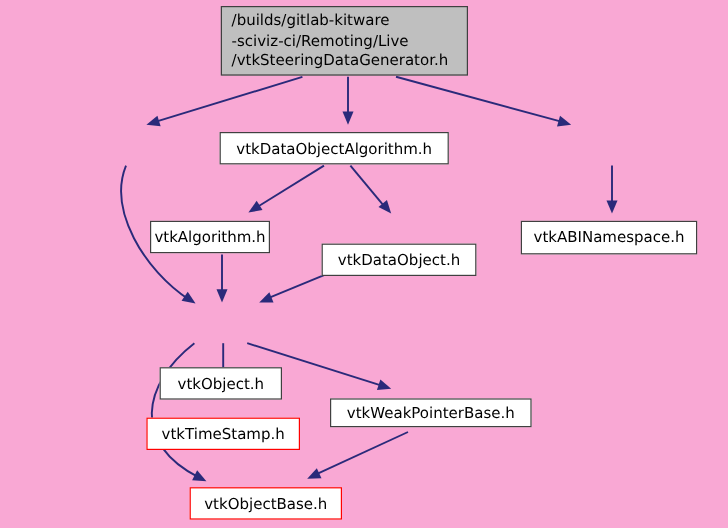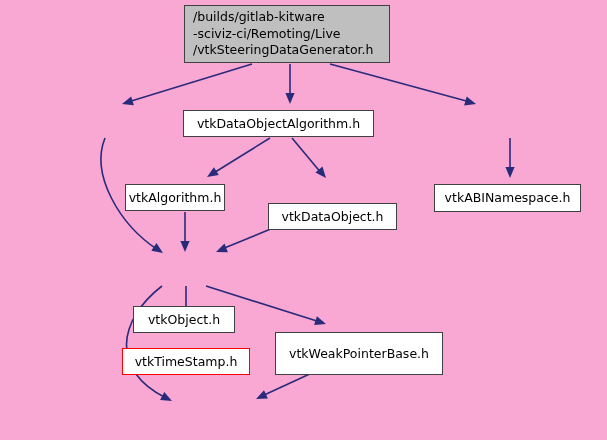--- a/index.html
+++ b/index.html
@@ -87,14 +87,15 @@
 
 <div class="node root" style="left: 184px; top: 5px; width: 206px; height: 58px;">/builds/gitlab-kitware
 -sciviz-ci/Remoting/Live
 /vtkSteeringDataGenerator.h</div>
     <div class="node" style="left: 183px; top: 110px; width: 191px; height: 27px;">vtkDataObjectAlgorithm.h</div>
     <div class="node" style="left: 125px; top: 184px; width: 100px; height: 27px;">vtkAlgorithm.h</div>
     <div class="node" style="left: 268px; top: 184px; width: 129px; height: 27px; margin-top: 19px;">vtkDataObject.h</div>
     <div class="node" style="left: 434px; top: 184px; width: 147px; height: 28px;">vtkABINamespace.h</div>
     <div class="node" style="left: 133px; top: 258px; width: 102px; height: 27px; margin-top: 48px;">vtkObject.h</div>
     <div class="node red" style="left: 122px; top: 348px; width: 128px; height: 27px;">vtkTimeStamp.h</div>
-    <div class="node" style="left: 275px; top: 332px; width: 168px; height: 43px;">vtkWeakPointerBase.h</div>
+    <div class="node" style="left: 275px; top: 332px; width: 168px; height: 24px;">vtkWeakPointerBase.h</div>
+    <div class="node red" style="left: 158px; top: 406px; width: 127px; height: 27px;">vtkObjectBase.h</div>
   </div>
 
 </body></html>

